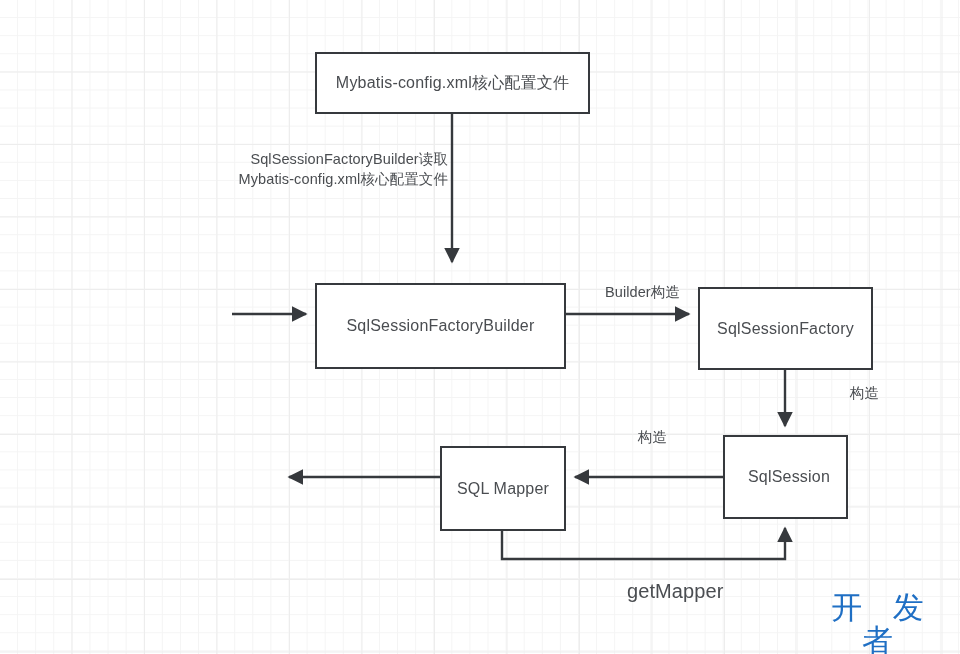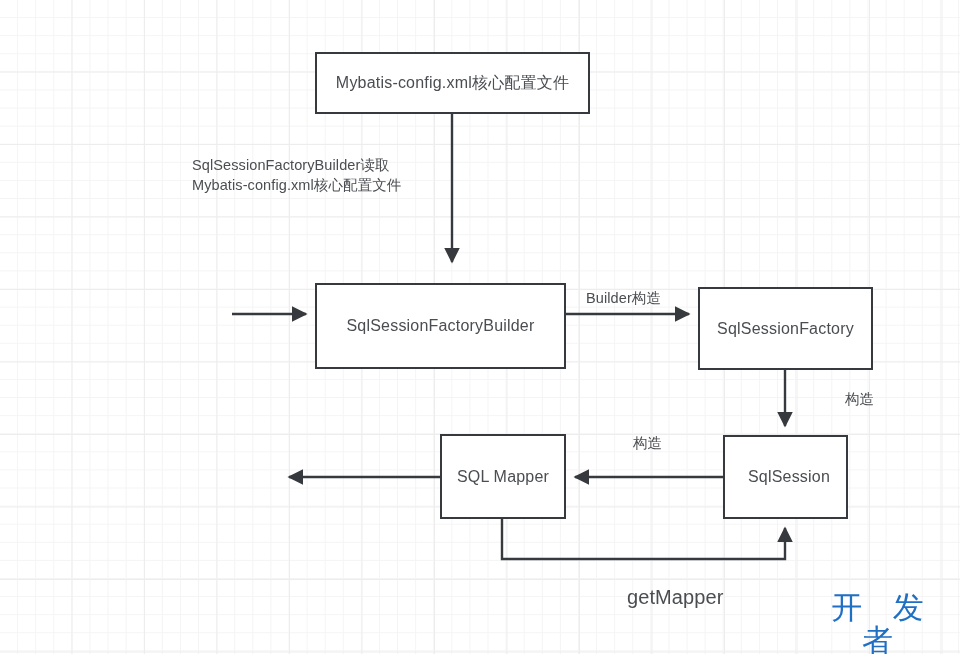--- a/index.html
+++ b/index.html
@@ -50,24 +50,23 @@
     white-space: nowrap;
   }
   .node.circle {
     border-radius: 50%;
   }
   .edge-label {
     position: absolute;
     color: #4a4d51;
     font-size: 14.5px;
     line-height: 1.35;
-    text-align: left;
+    text-align: right;
     white-space: pre-line;
     letter-spacing: 0.1px;
-    margin-top: 6px;
   }
   .watermark {
     position: absolute;
     color: #1f6fc4;
     text-align: center;
     user-select: none;
   }
   .wm-cn {
     font-size: 31px;
     letter-spacing: 11px;
@@ -127,21 +126,21 @@
   </div>
 
   <div class="node" style="left:698px; top:287px; width:175px; height:83px;">
     <span>SqlSessionFactory</span>
   </div>
 
   <div class="node" style="left:723px; top:435px; width:125px; height:84px;padding-left:7px;">
     <span>SqlSession</span>
   </div>
 
-  <div class="node" style="left:440px; top:434px; width:126px; height:85px;">
+  <div class="node" style="left:440px; top:446px; width:126px; height:85px;">
     <span>SQL Mapper</span>
   </div>
 
 
   <div class="edge-label" style="left:192px; top:150px; width:256px;">SqlSessionFactoryBuilder读取
 Mybatis-config.xml核心配置文件</div>
 
   <div class="edge-label" style="left:586px; top:283px; width:94px;">Builder构造</div>
 
   <div class="edge-label" style="left:845px; top:384px; width:34px;">构造</div>

